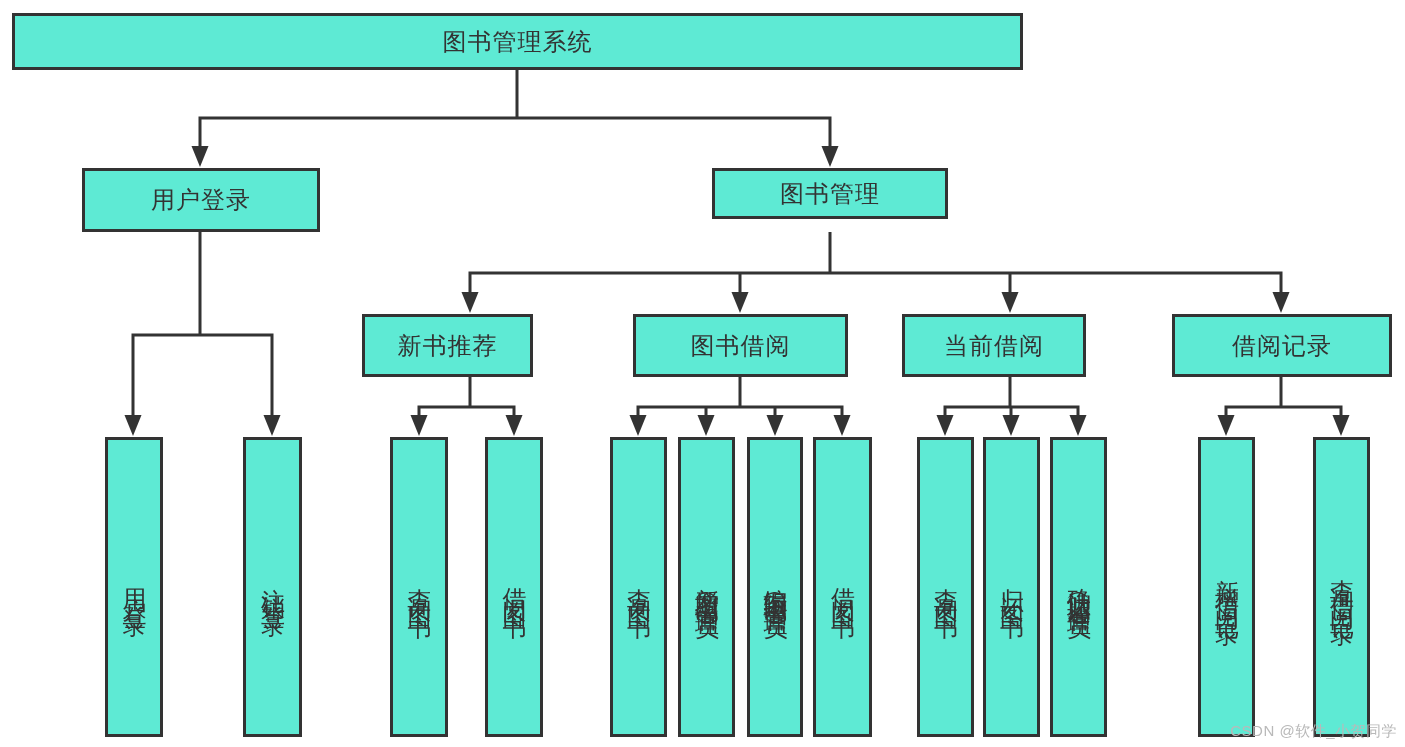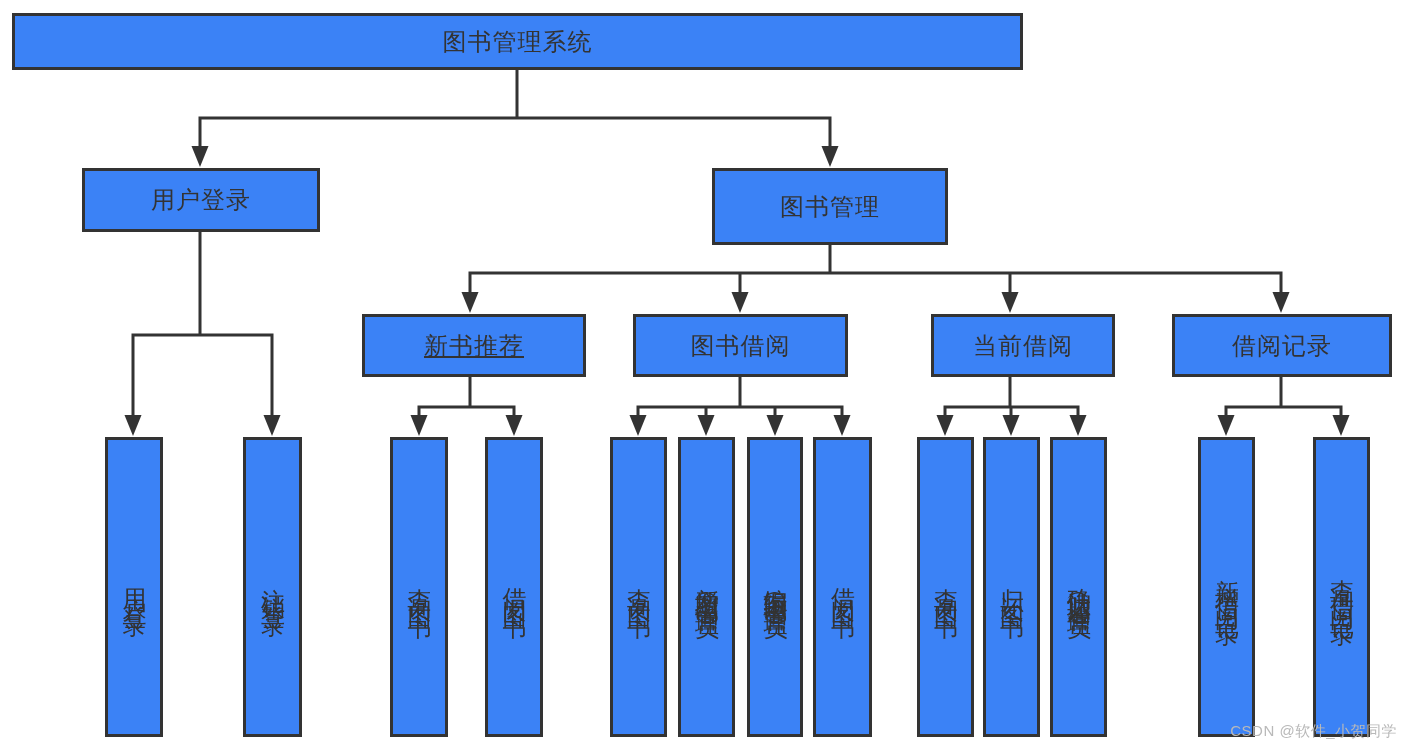--- a/index.html
+++ b/index.html
@@ -18,21 +18,21 @@
   .connectors {
     position: absolute;
     left: 0;
     top: 0;
     z-index: 0;
   }
   .box {
     position: absolute;
     box-sizing: border-box;
     border: 3px solid #333333;
-    background: #3b82f6;
+    background: #5eead4;
     display: flex;
     align-items: center;
     justify-content: center;
     color: #333333;
     z-index: 1;
   }
   .hlabel {
     font-size: 24px;
     letter-spacing: 1px;
     white-space: nowrap;
@@ -104,31 +104,31 @@
     </g>
   </svg>
 
   <div class="box" style="left:12px; top:13px; width:1011px; height:57px;">
     <span class="hlabel">图书管理系统</span>
   </div>
 
   <div class="box" style="left:82px; top:168px; width:238px; height:64px;">
     <span class="hlabel">用户登录</span>
   </div>
-  <div class="box" style="left:712px; top:168px; width:236px; height:77px;">
+  <div class="box" style="left:712px; top:168px; width:236px; height:51px;">
     <span class="hlabel">图书管理</span>
   </div>
 
-  <div class="box" style="left:362px; top:314px; width:224px; height:63px;text-decoration:underline;">
+  <div class="box" style="left:362px; top:314px; width:171px; height:63px;">
     <span class="hlabel">新书推荐</span>
   </div>
   <div class="box" style="left:633px; top:314px; width:215px; height:63px;align-items:center;">
     <span class="hlabel">图书借阅</span>
   </div>
-  <div class="box" style="left:902px; top:314px; width:184px; height:63px;margin-left:29px;">
+  <div class="box" style="left:902px; top:314px; width:184px; height:63px;">
     <span class="hlabel">当前借阅</span>
   </div>
   <div class="box" style="left:1172px; top:314px; width:220px; height:63px;">
     <span class="hlabel">借阅记录</span>
   </div>
 
   <div class="box" style="left:105px; top:437px; width:58px; height:300px;">
     <span class="vlabel">用户登录</span>
   </div>
   <div class="box" style="left:243px; top:437px; width:59px; height:300px;">

